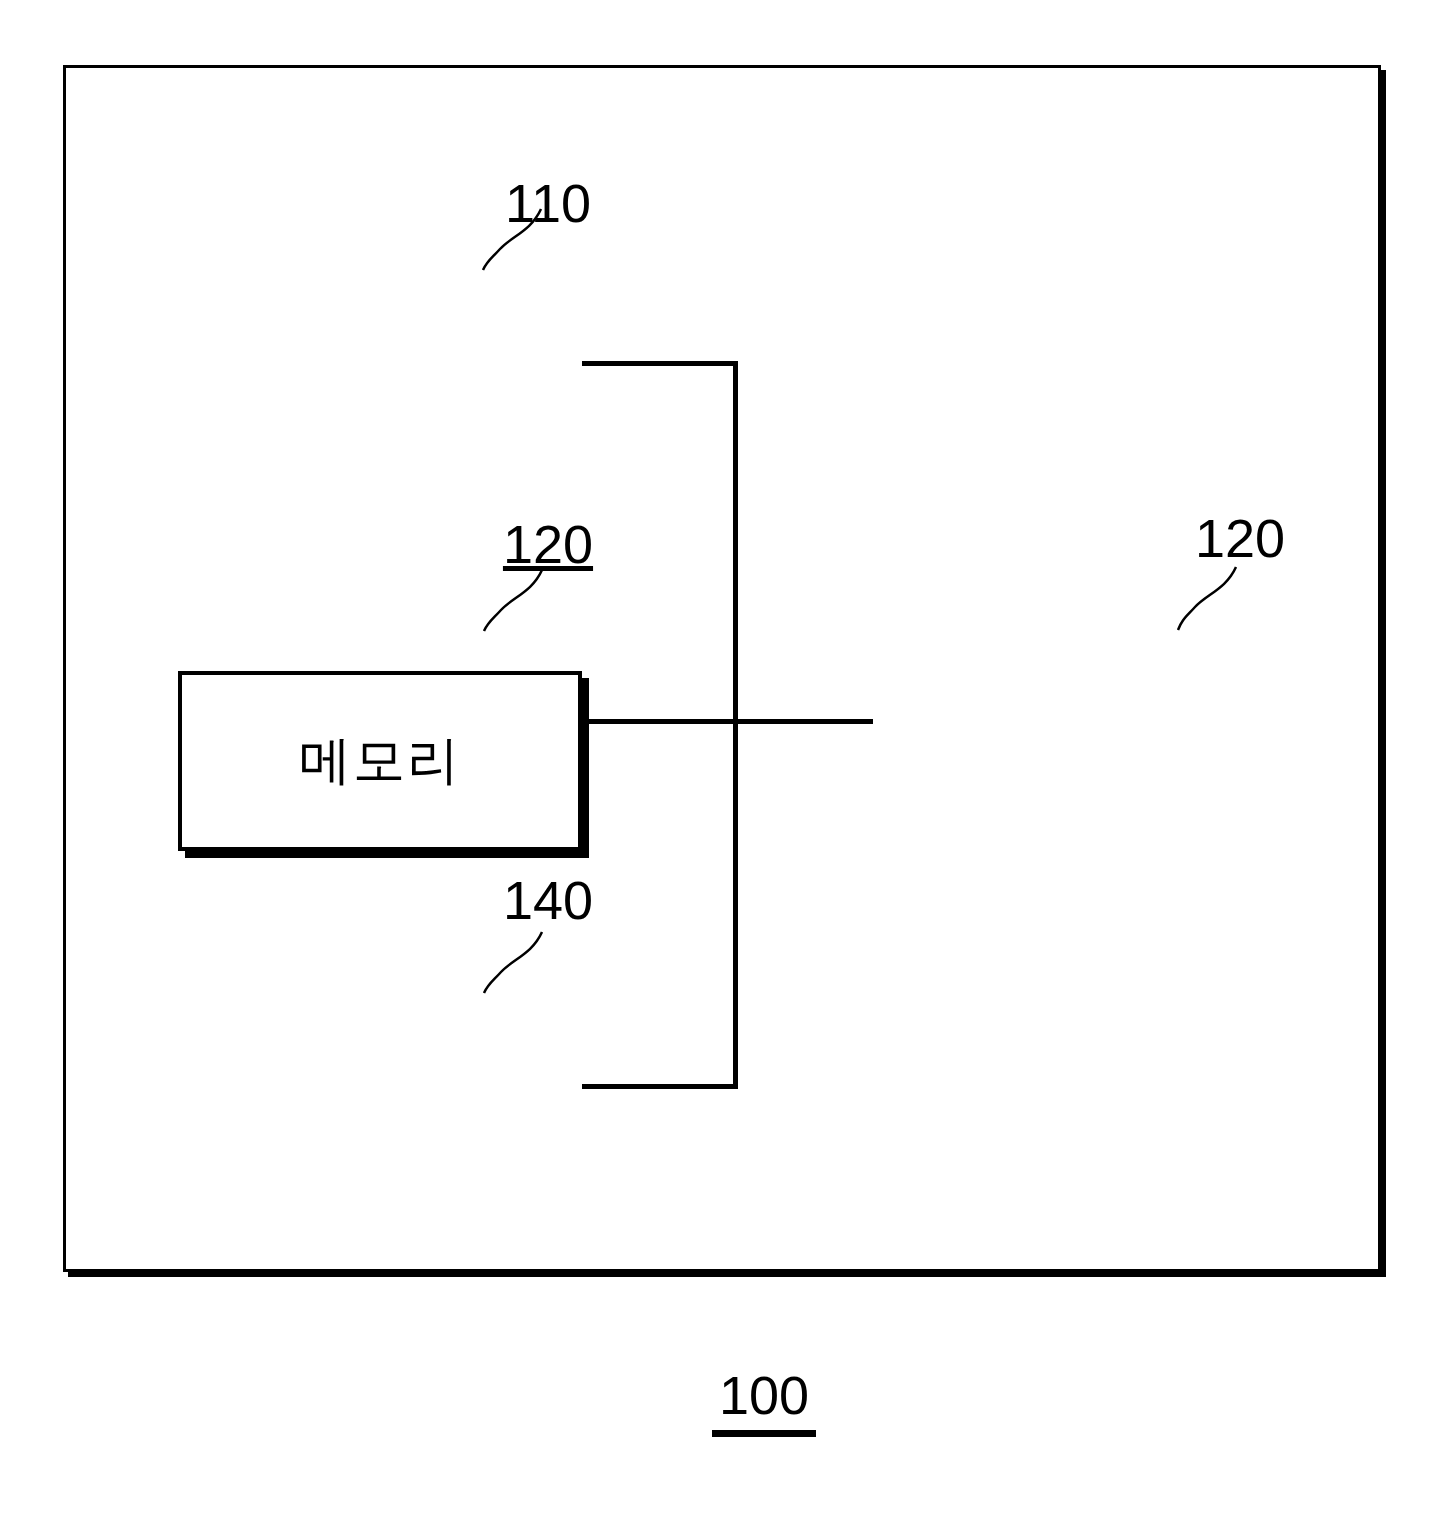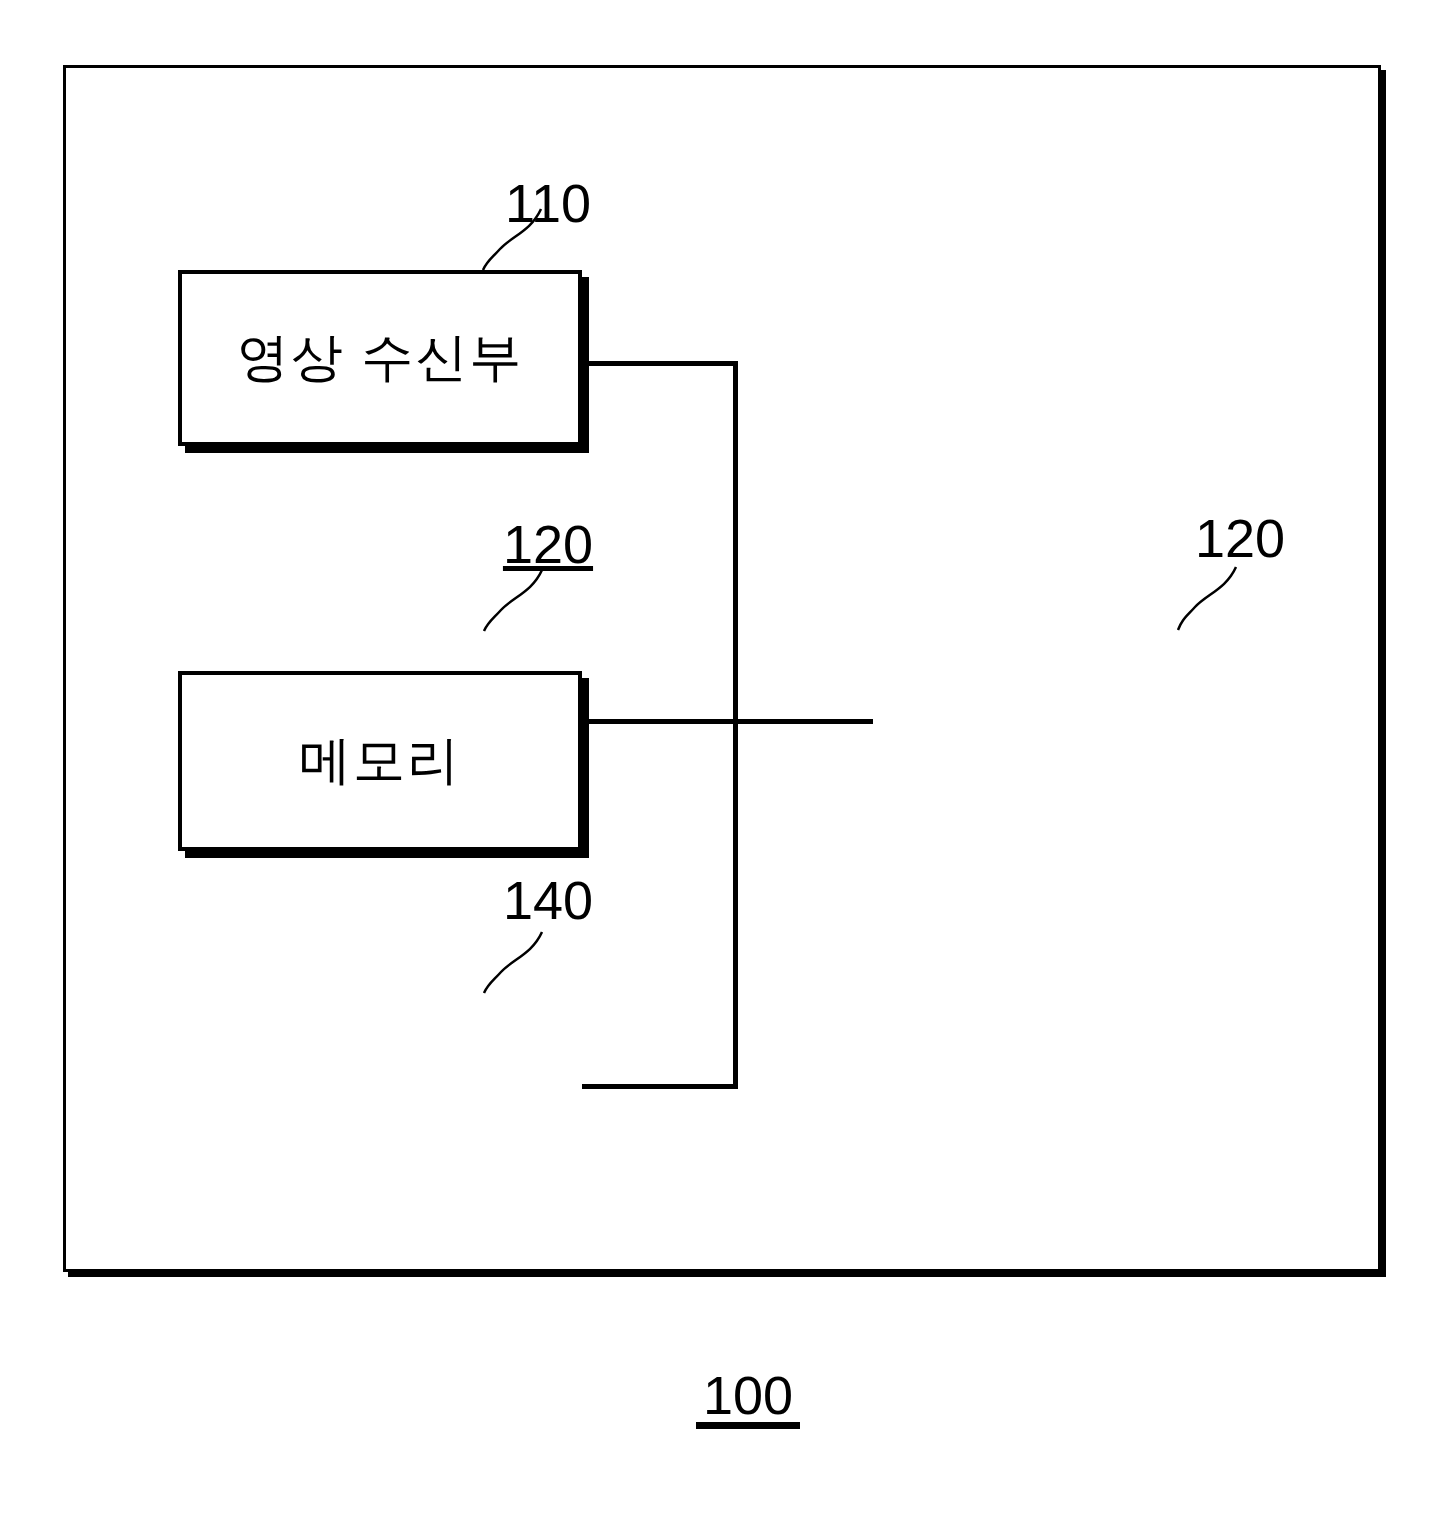--- a/index.html
+++ b/index.html
@@ -73,27 +73,28 @@
     position: absolute;
     left: 0;
     top: 0;
     width: 1448px;
     height: 1520px;
     z-index: 2;
     pointer-events: none;
   }
   .figure-number {
     position: absolute;
-    left: 696px;
+    left: 712px;
     top: 1368px;
     width: 104px;
     font-size: 54px;
     line-height: 1;
     color: #000;
     text-align: center;
+    padding-bottom: 8px;
     border-bottom: 7px solid #000;
     z-index: 3;
   }
 </style>
 </head>
 <body>
 
 <div class="page">
 
   <div class="boundary"></div>
@@ -103,23 +104,20 @@
   <div class="conn conn-120-130"></div>
   <div class="conn conn-140"></div>
 
   <svg class="leader-svg" viewBox="0 0 1448 1520" xmlns="http://www.w3.org/2000/svg">
     <path d="M541,209 C531,231 512,236 500,249 C492,258 487,261 483,270" fill="none" stroke="#000" stroke-width="2.5"></path>
     <path d="M542,570 C532,592 513,597 501,610 C493,619 488,622 484,631" fill="none" stroke="#000" stroke-width="2.5"></path>
     <path d="M1236,567 C1226,589 1207,594 1195,607 C1187,616 1182,619 1178,630" fill="none" stroke="#000" stroke-width="2.5"></path>
     <path d="M542,932 C532,954 513,959 501,972 C493,981 488,984 484,993" fill="none" stroke="#000" stroke-width="2.5"></path>
   </svg>
 
-  <div class="block b110">
-    <span class="block-label">영상 수신부</span>
-  </div>
   <div class="block b120">
     <span class="block-label">메모리</span>
   </div>
 
   <div class="ref-label ref-110">110</div>
   <div class="ref-label ref-120">120</div>
   <div class="ref-label ref-130">120</div>
   <div class="ref-label ref-140">140</div>
 
   <div class="figure-number">100</div>

